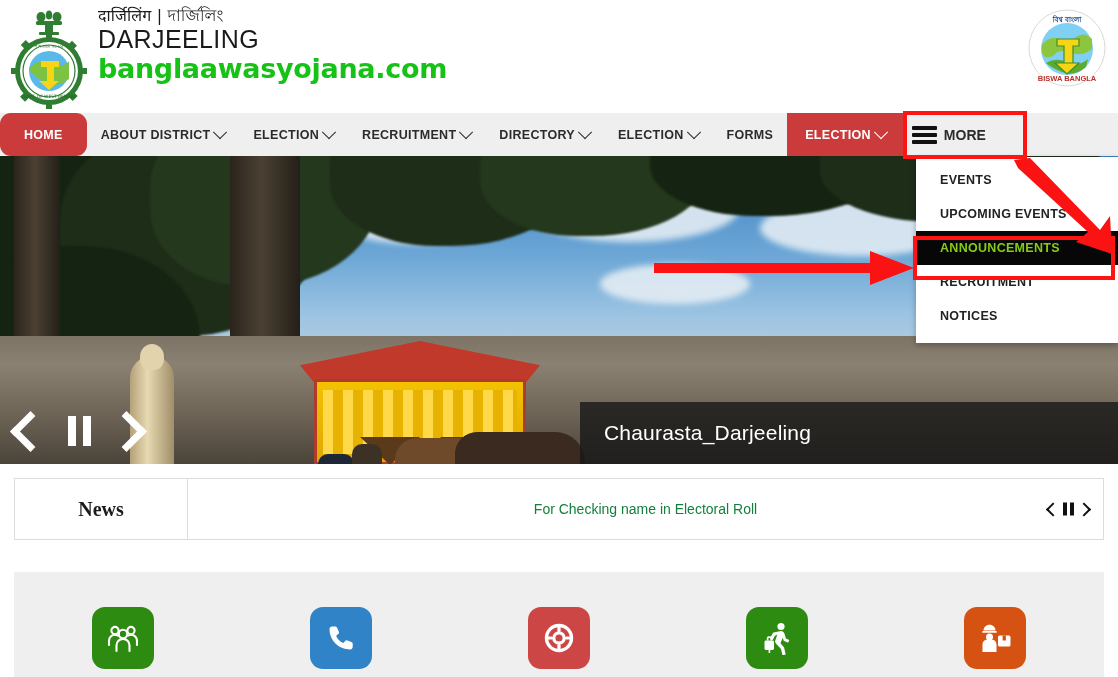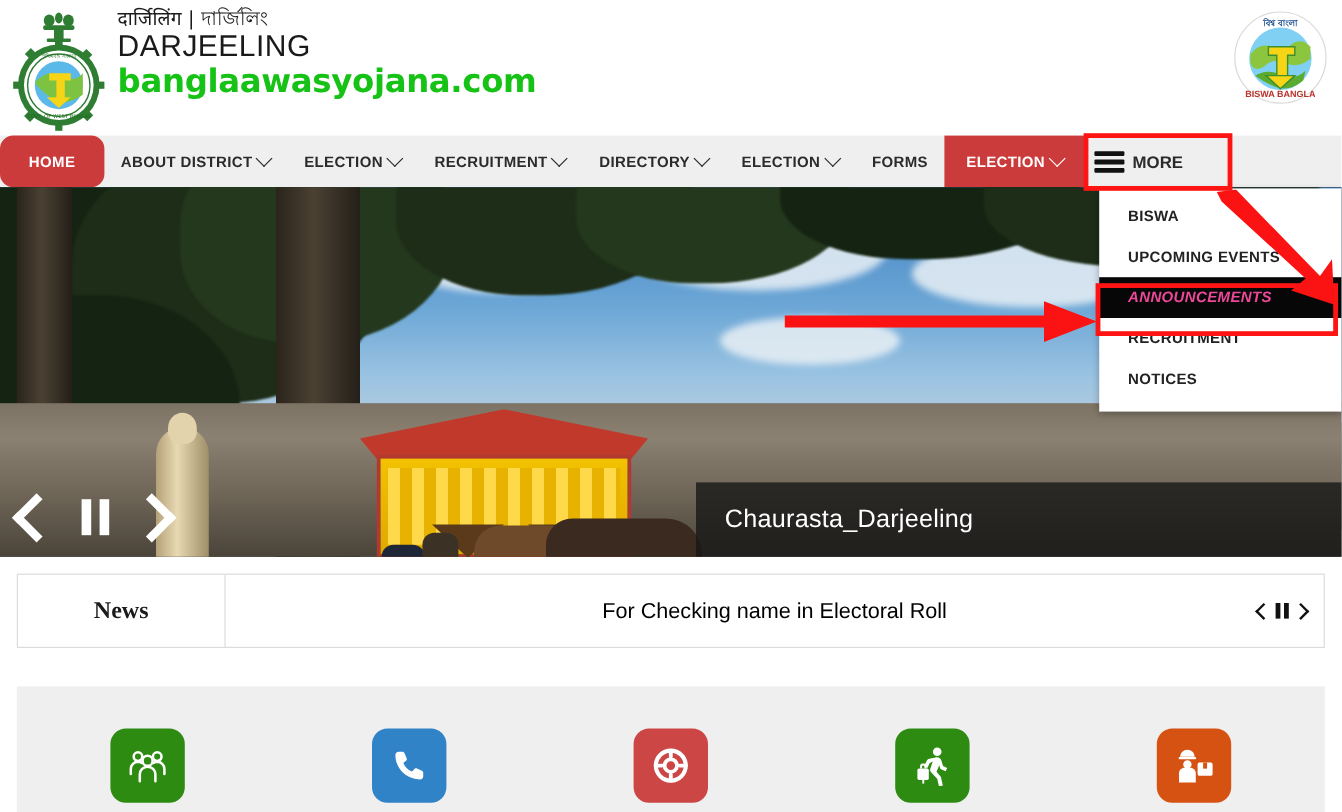--- a/index.html
+++ b/index.html
@@ -160,35 +160,35 @@
   
   .dropdown{
     position:absolute;top:157px;left:916px;width:202px;
     background:#ffffff;box-shadow:0 2px 6px rgba(0,0,0,.28);
     padding:6px 0 10px 0;z-index:40;
   }
   .dd-item{
     padding:10px 0 10px 24px;font-size:12.5px;font-weight:bold;
     color:#222;letter-spacing:.3px;cursor:pointer;
   }
-  .dd-item.active{background:#070707;color:#ec4899;font-style:italic;}
+  .dd-item.active{background:#070707;color:#84cc16;}
 
   
   .news{
     position:absolute;top:478px;left:14px;width:1090px;height:62px;
     border:1px solid #dcdcdc;background:#ffffff;display:flex;align-items:stretch;
     box-sizing:border-box;
   }
   .news-label{
     width:172px;display:flex;align-items:center;justify-content:center;
     border-right:1px solid #dcdcdc;
     font-size:20px;color:#1b1b1b;font-family:"Liberation Serif", serif;font-weight:bold;
   }
   .news-track{flex:1;display:flex;align-items:center;justify-content:center;position:relative;}
-  .news-text{font-size:18px;color:#000000;}
+  .news-text{font-size:14px;color:#15803d;}
   .news-ctrl{
     position:absolute;right:14px;top:50%;transform:translateY(-50%);
     display:flex;align-items:center;gap:5px;cursor:pointer;
   }
   .nchev{width:8px;height:8px;border-left:2.4px solid #111;border-bottom:2.4px solid #111;}
   .nchev.l{transform:rotate(45deg);}
   .nchev.r{transform:rotate(-135deg);}
   .npause{display:flex;gap:3px;}
   .npause i{display:block;width:4px;height:13px;background:#111;}
 
@@ -371,21 +371,21 @@
   <div class="hero-ctrl" style="left:112px;">
     <span class="chev right"></span>
   </div>
 
   <div class="hero-caption">
     <span>Chaurasta_Darjeeling</span>
   </div>
 </div>
 
 <div class="dropdown">
-  <div class="dd-item">BISWA</div>
+  <div class="dd-item">EVENTS</div>
   <div class="dd-item">UPCOMING EVENTS</div>
   <div class="dd-item active">ANNOUNCEMENTS</div>
   <div class="dd-item">RECRUITMENT</div>
   <div class="dd-item">NOTICES</div>
 </div>
 
 <div class="news">
   <div class="news-label">News</div>
   <div class="news-track">
     <div class="news-text">For Checking name in Electoral Roll</div>

